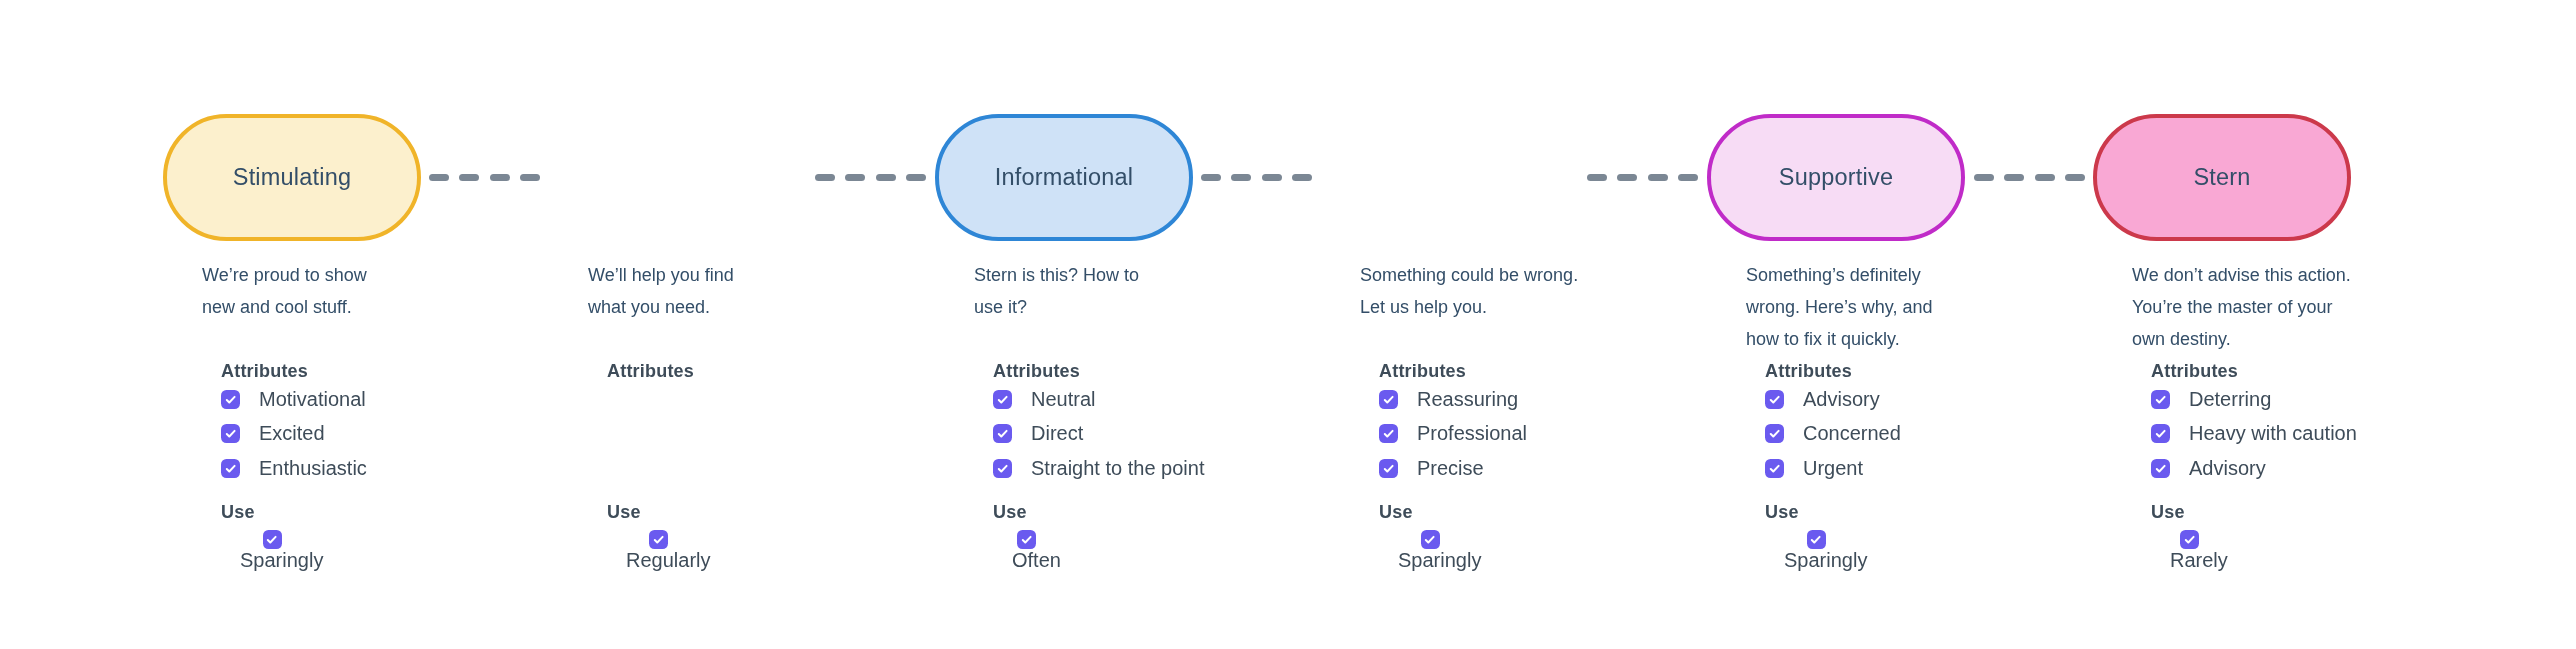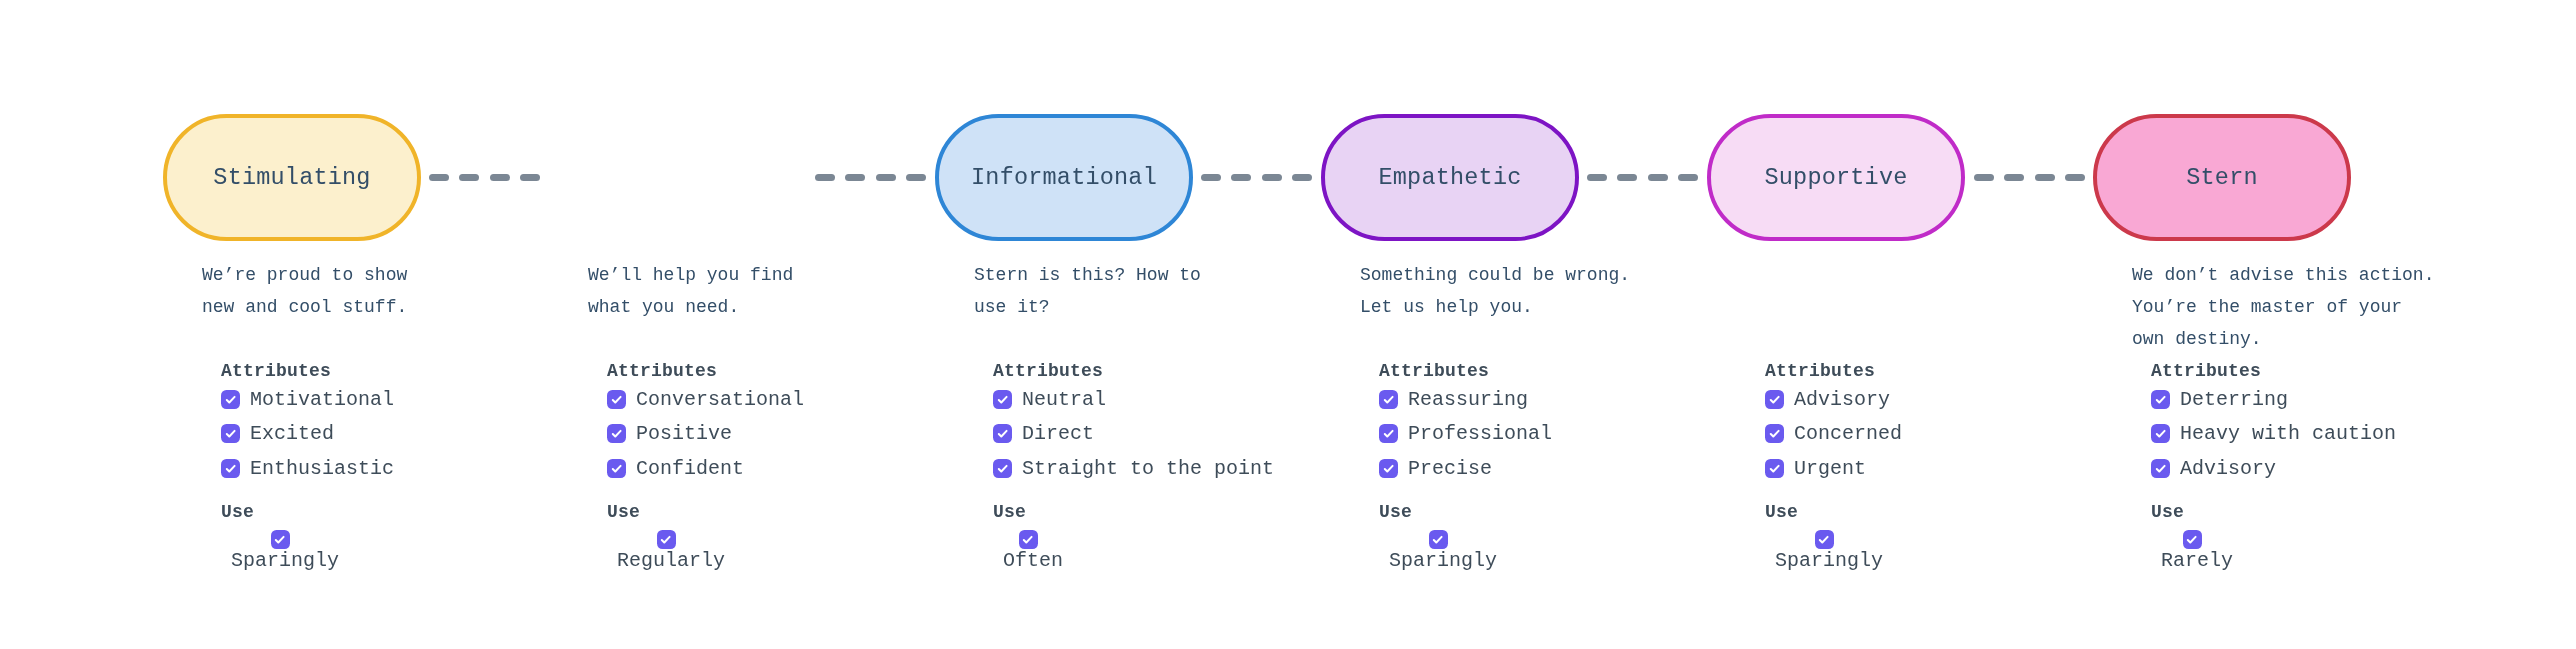--- a/index.html
+++ b/index.html
@@ -1,18 +1,18 @@
 <!DOCTYPE html>
 <html style="font-size:10.7px"><head>
 <meta charset="utf-8">
 <style>
   html,body{margin:0;padding:0;background:#FFFFFF;}
   body{width:2576px;height:649px;overflow:hidden;
        font-family:"Liberation Sans",sans-serif;}
-  .canvas{position:relative;width:2576px;height:554px;background:#FFFFFF;font-family:Liberation Mono, monospace;}
+  .canvas{position:relative;width:2576px;height:554px;background:#FFFFFF;}
 
   
   .col{position:absolute;top:114px;width:386px;}
 
   
   .pill{box-sizing:border-box;width:258px;height:127px;border:4px solid #999;
         border-radius:64px;display:flex;align-items:center;justify-content:center;}
   .pill-label{font-size:23.5px;font-weight:500;color:#334E68;letter-spacing:0.2px;}
 
   
@@ -25,21 +25,21 @@
   .attr-header{top:247px;}
   .use-header{top:388px;}
 
   
   .attr-list{position:absolute;left:58px;top:276px;}
   .check-row{display:flex;align-items:center;height:19px;margin-bottom:15.4px;}
   .use-row{position:absolute;left:58px;top:416px;margin-bottom:0;flex-direction:column;}
   .checkbox{flex:0 0 auto;width:19px;height:19px;border-radius:5.4px;background:#6A5AEF;
         display:inline-flex;align-items:center;justify-content:center;}
   .check-icon{width:13.4px;height:13.4px;display:block;}
-  .check-label{margin-left:10px;font-size:20px;color:#3E4C59;white-space:nowrap;}
+  .check-label{margin-left:19px;font-size:20px;color:#3E4C59;white-space:nowrap;}
 
   
   .connector{position:absolute;top:174px;width:111px;height:7.4px;
         display:flex;justify-content:space-between;align-items:center;}
   .dash{width:20px;height:7.4px;border-radius:4px;background:#7B8794;}
 </style>
 </head>
 <body style="background: rgb(255, 255, 255);">
 
 <div class="canvas">
@@ -91,46 +91,20 @@
     </div>
   </div>
 
   <div class="col" style="left:549px">
     <div class="desc">
       <div>We’ll help you find</div>
       <div>what you need.</div>
       <div></div>
     </div>
     <div class="section-header attr-header">Attributes</div>
-    <div class="attr-list">
-      <div class="check-row">
-        <span class="checkbox" style="background: rgb(106, 90, 239);">
-            <svg class="check-icon" viewBox="0 0 24 24">
-              <path d="M5 12.5l4.5 4.5 9.5-10" fill="none" stroke="#fff" stroke-width="3.6" stroke-linecap="round" stroke-linejoin="round"></path>
-            </svg>
-          </span>
-        <span class="check-label">Conversational</span>
-      </div>
-      <div class="check-row">
-        <span class="checkbox" style="background: rgb(106, 90, 239);">
-            <svg class="check-icon" viewBox="0 0 24 24">
-              <path d="M5 12.5l4.5 4.5 9.5-10" fill="none" stroke="#fff" stroke-width="3.6" stroke-linecap="round" stroke-linejoin="round"></path>
-            </svg>
-          </span>
-        <span class="check-label">Positive</span>
-      </div>
-      <div class="check-row">
-        <span class="checkbox" style="background: rgb(106, 90, 239);">
-            <svg class="check-icon" viewBox="0 0 24 24">
-              <path d="M5 12.5l4.5 4.5 9.5-10" fill="none" stroke="#fff" stroke-width="3.6" stroke-linecap="round" stroke-linejoin="round"></path>
-            </svg>
-          </span>
-        <span class="check-label">Confident</span>
-      </div>
-    </div>
     <div class="section-header use-header">Use</div>
     <div class="check-row use-row">
       <span class="checkbox" style="background: rgb(106, 90, 239);">
           <svg class="check-icon" viewBox="0 0 24 24">
             <path d="M5 12.5l4.5 4.5 9.5-10" fill="none" stroke="#fff" stroke-width="3.6" stroke-linecap="round" stroke-linejoin="round"></path>
           </svg>
         </span>
       <span class="check-label">Regularly</span>
     </div>
   </div>
@@ -176,23 +150,20 @@
       <span class="checkbox" style="background: rgb(106, 90, 239);">
           <svg class="check-icon" viewBox="0 0 24 24">
             <path d="M5 12.5l4.5 4.5 9.5-10" fill="none" stroke="#fff" stroke-width="3.6" stroke-linecap="round" stroke-linejoin="round"></path>
           </svg>
         </span>
       <span class="check-label">Often</span>
     </div>
   </div>
 
   <div class="col" style="left:1321px">
-    <div class="pill" style="background: rgb(232, 211, 244); border-color: rgb(125, 20, 196);">
-      <span class="pill-label">Empathetic</span>
-    </div>
     <div class="desc">
       <div>Something could be wrong.</div>
       <div>Let us help you.</div>
       <div></div>
     </div>
     <div class="section-header attr-header">Attributes</div>
     <div class="attr-list">
       <div class="check-row">
         <span class="checkbox" style="background: rgb(106, 90, 239);">
             <svg class="check-icon" viewBox="0 0 24 24">
@@ -226,20 +197,25 @@
           </svg>
         </span>
       <span class="check-label">Sparingly</span>
     </div>
   </div>
 
   <div class="col" style="left:1707px">
     <div class="pill" style="background: rgb(247, 220, 245); border-color: rgb(192, 43, 200);">
       <span class="pill-label">Supportive</span>
     </div>
+    <div class="desc">
+      <div>Something’s definitely</div>
+      <div>wrong. Here’s why, and</div>
+      <div>how to fix it quickly.</div>
+    </div>
     <div class="section-header attr-header">Attributes</div>
     <div class="attr-list">
       <div class="check-row">
         <span class="checkbox" style="background: rgb(106, 90, 239);">
             <svg class="check-icon" viewBox="0 0 24 24">
               <path d="M5 12.5l4.5 4.5 9.5-10" fill="none" stroke="#fff" stroke-width="3.6" stroke-linecap="round" stroke-linejoin="round"></path>
             </svg>
           </span>
         <span class="check-label">Advisory</span>
       </div>

